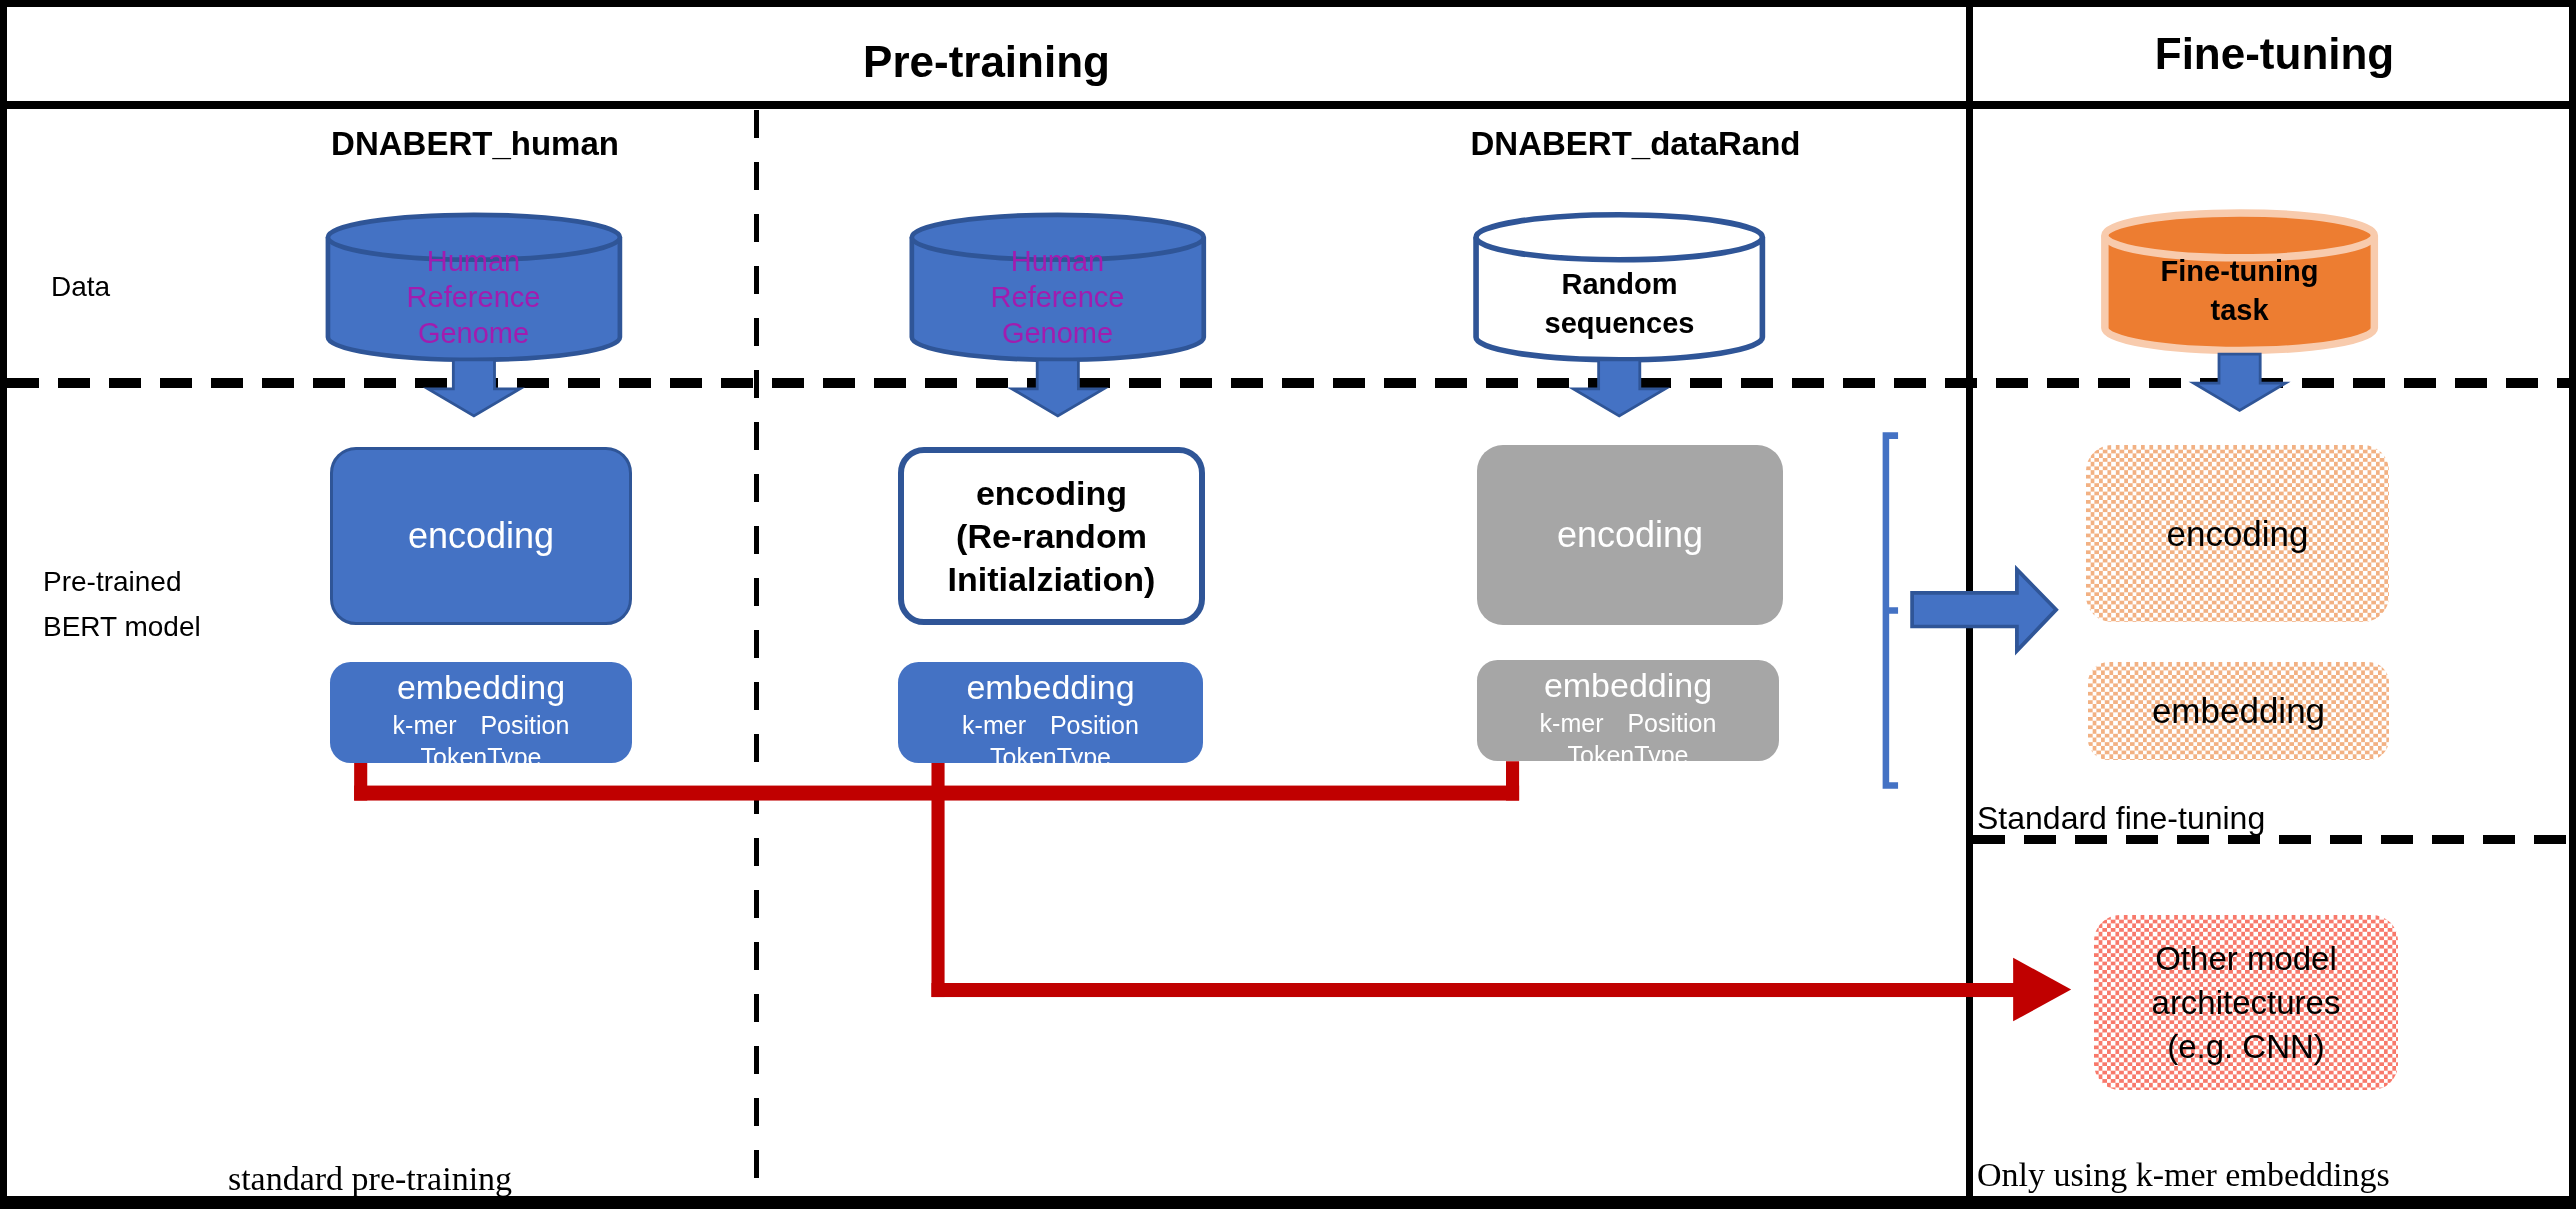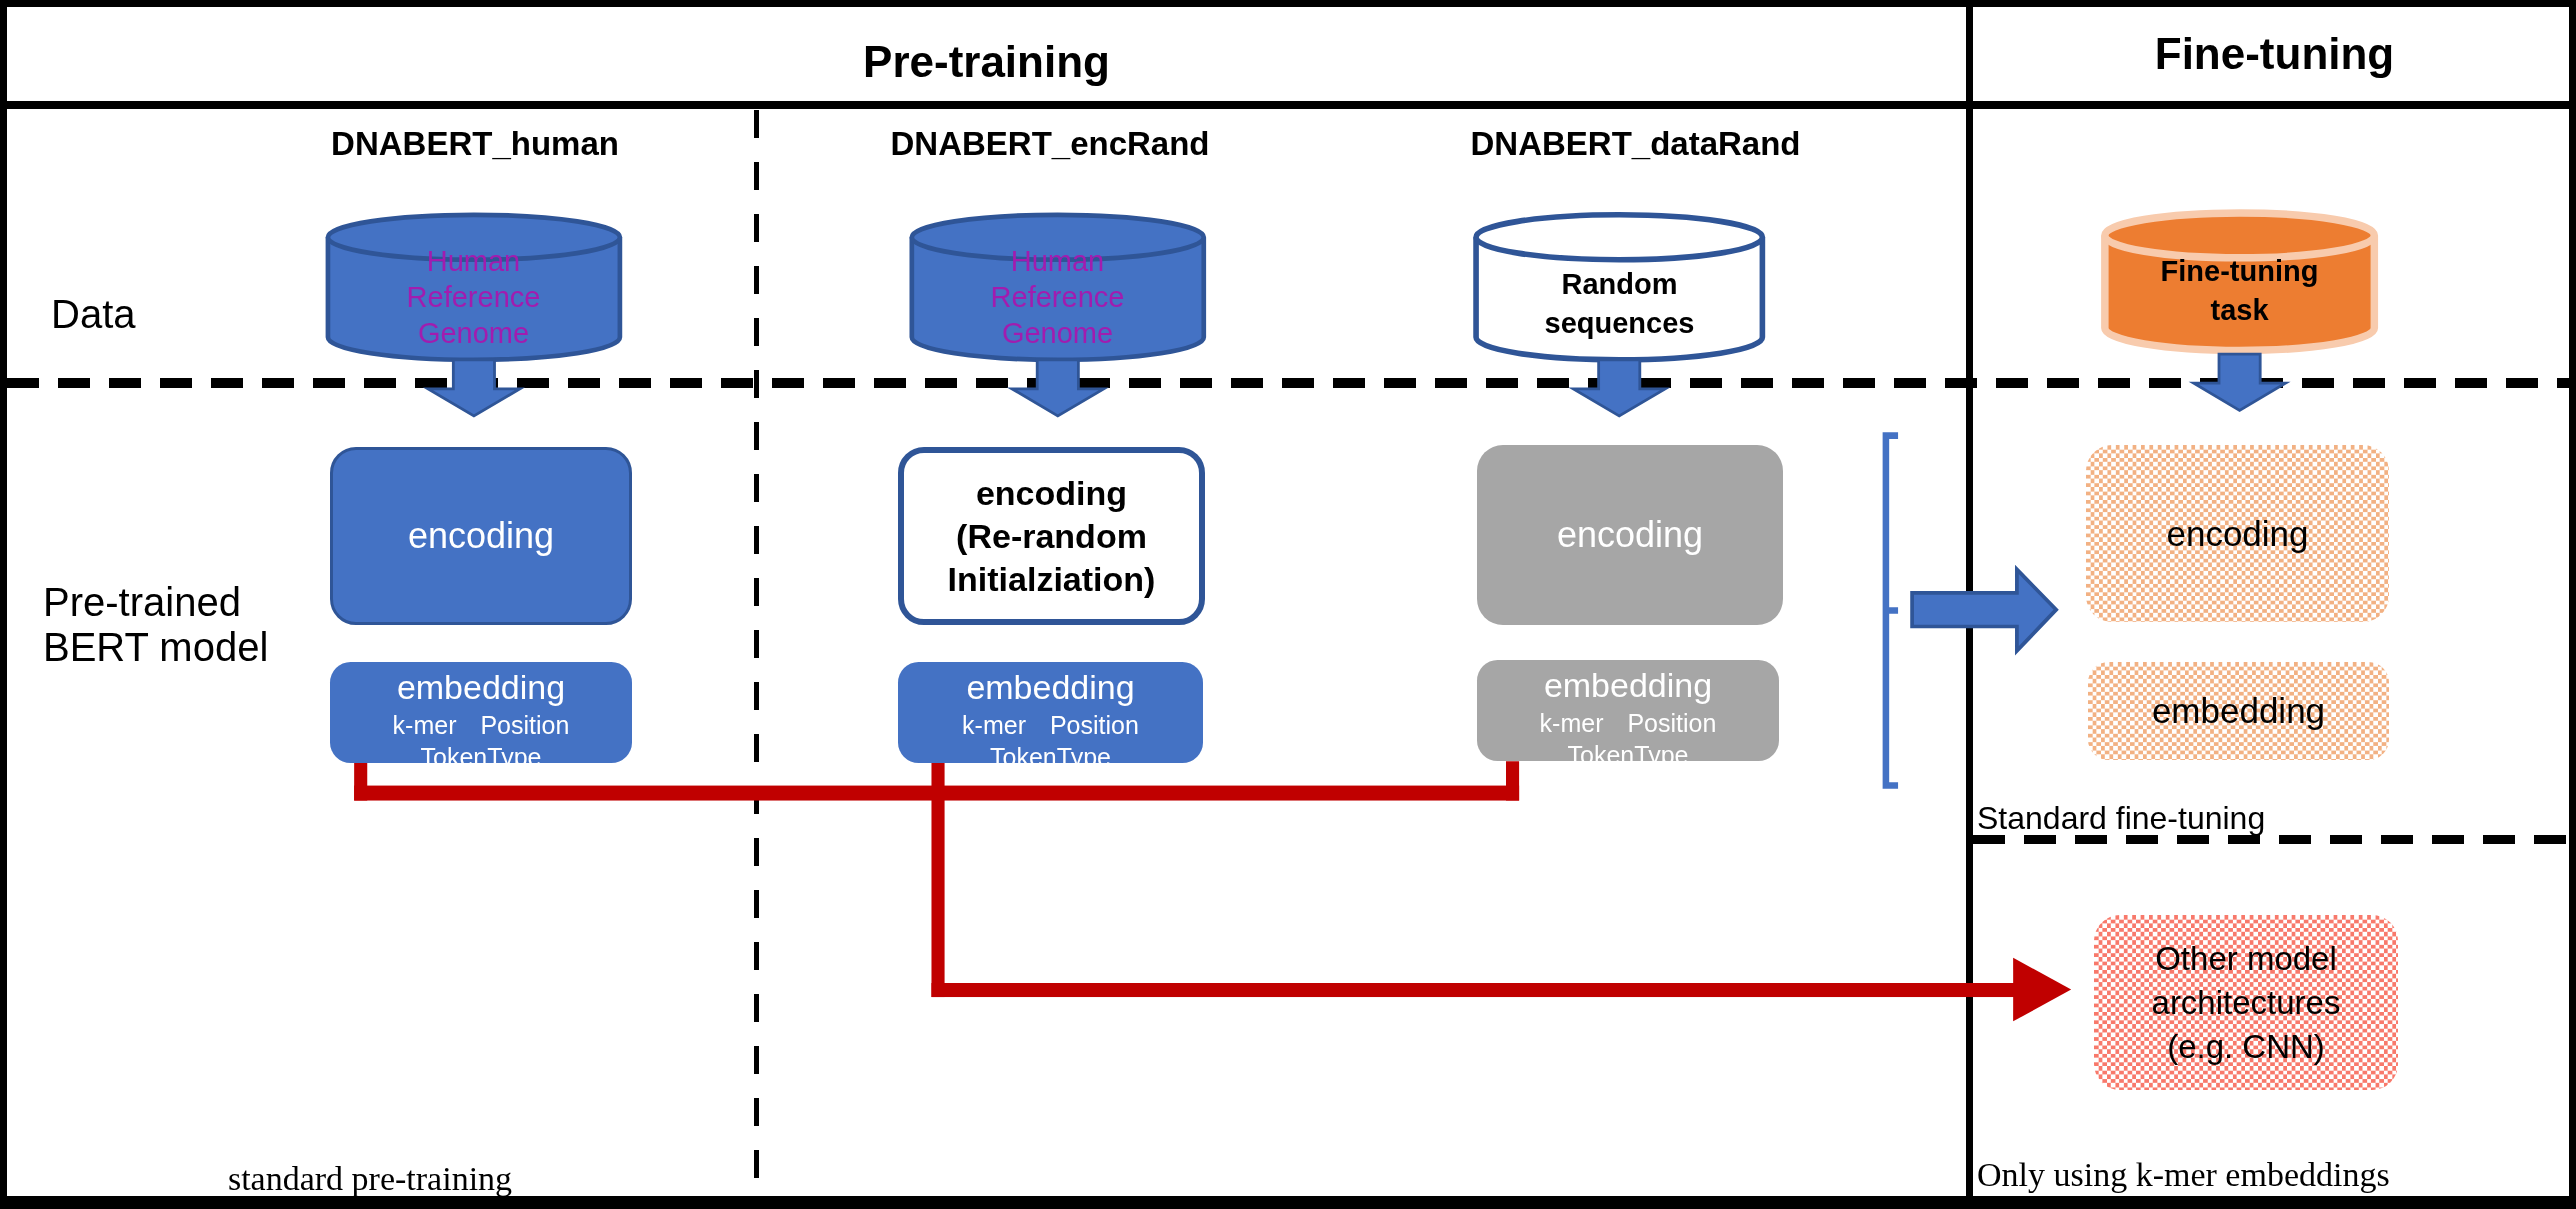--- a/index.html
+++ b/index.html
@@ -11,21 +11,21 @@
   .abs{position:absolute;}
   
   .hline-solid{background:#000;height:7.5px;}
   .vline-solid{background:#000;width:6.5px;}
   .hdash{background:repeating-linear-gradient(90deg,#000 0 32px,transparent 32px 51px);height:10.3px;}
   .vdash{background:repeating-linear-gradient(180deg,#000 0 28px,transparent 28px 52px);width:4.7px;}
   .bottom-strip{background:#000;height:13px;left:0;width:2576px;top:1189px;}
   
   .section-title{font-size:44px;font-weight:bold;display:flex;align-items:center;justify-content:center;}
   .col-header{font-size:33px;font-weight:bold;text-align:center;}
-  .row-label{font-size:40px;margin-top:21px;}
+  .row-label{font-size:28px;}
   .caption{font-size:34px;font-family:Liberation Serif, serif;}
   .caption-sm{font-size:32px;}
   
   .enc-box{border-radius:26px;display:flex;align-items:center;justify-content:center;text-align:center;box-sizing:border-box;}
   .emb-box{border-radius:20.6px;text-align:center;box-sizing:border-box;}
   .blue-fill{background:#4472C4;border:3.7px solid #2F5597;color:#fff;}
   .blue-fill-noborder{background:#4472C4;color:#fff;}
   .white-box{background:#fff;border:6.5px solid #2F5597;color:#000;font-weight:bold;}
   .gray-fill{background:#A6A6A6;color:#fff;}
   .checker-orange{background-image:conic-gradient(#F2B183 0 25%,#ffffff 0 50%,#F2B183 0 75%,#ffffff 0);background-size:8.4px 8.4px;color:#000;}
@@ -53,21 +53,20 @@
   <div class="abs bottom-strip"></div>
 
   <div class="abs section-title" style="left:0;top:8px;width:1959px;height:94px;">
       <span>Pre-training</span>
     </div>
   <div class="abs section-title" style="left:1966px;top:0;width:603px;height:94px;">
       <span>Fine-tuning</span>
     </div>
 
   <div class="abs col-header" style="left:281px;top:118px;width:374px;"><span>DNABERT_human</span></div>
-  <div class="abs col-header" style="left:856px;top:118px;width:374px;"><span>DNABERT_encRand</span></div>
   <div class="abs col-header" style="left:1432px;top:118px;width:393px;"><span>DNABERT_dataRand</span></div>
 
   <div class="abs row-label" style="left:44px;top:264px;"><span>Data</span></div>
   <div class="abs row-label" style="left:36px;top:552px;line-height:45px;">
     <div>Pre-trained</div>
     <div>BERT model</div>
   </div>
 
   <svg class="abs" style="left:0;top:0;" width="2576" height="1210" viewBox="0 0 2753 1293">
 

